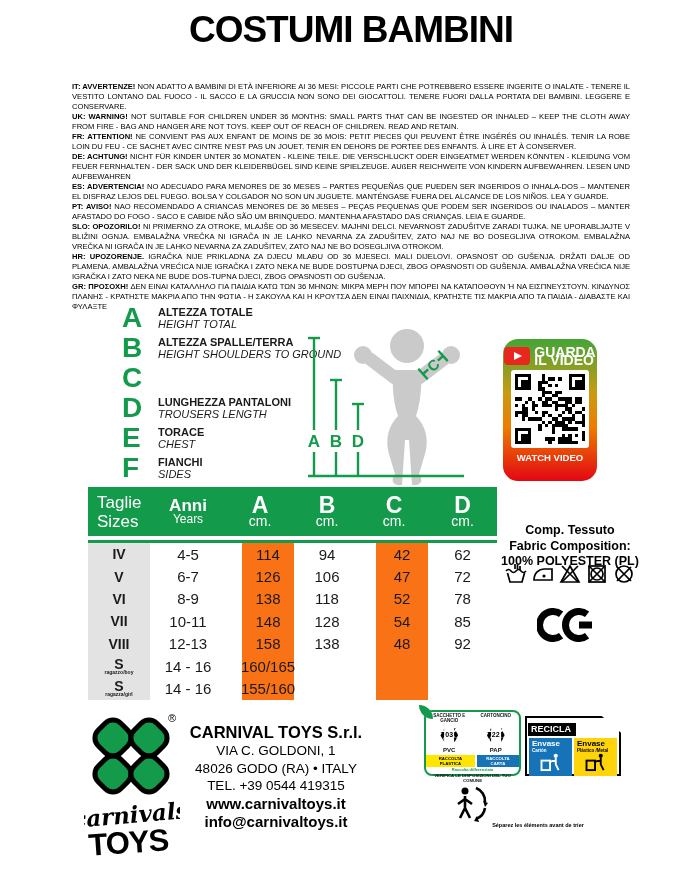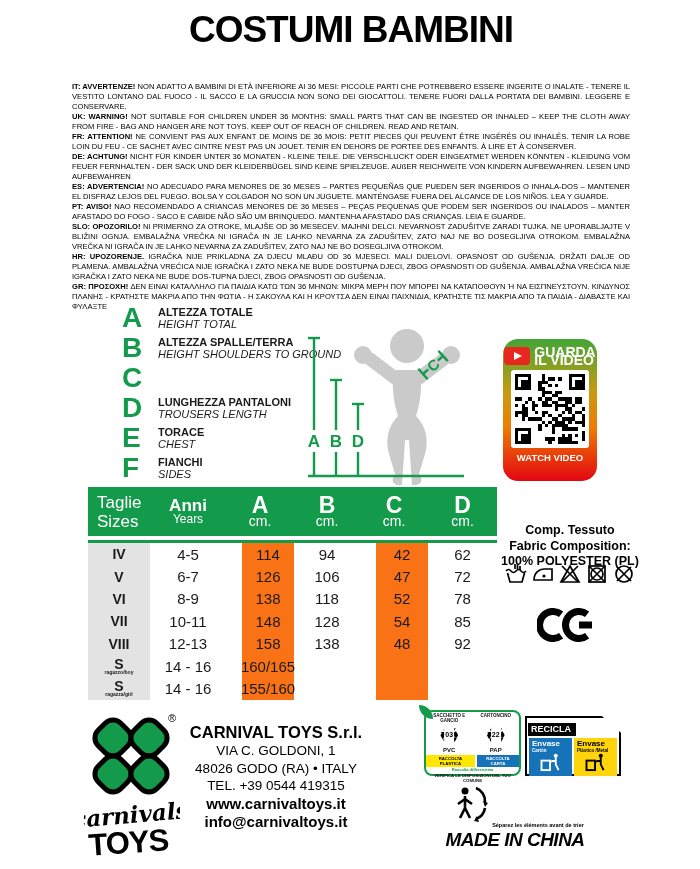--- a/index.html
+++ b/index.html
@@ -581,15 +581,14 @@
     <circle cx="13" cy="7" r="3.5" fill="#000"></circle>
     <path d="M13,12 L13,24 M13,15 L6,20 M13,15 L20,20 M13,24 L8,34 M13,24 L18,34" stroke="#000" stroke-width="2.6" fill="none"></path>
     <path d="M24,4 A 14,14 0 0 1 33,18" stroke="#000" stroke-width="2.6" fill="none"></path>
     <path d="M33,24 A 14,14 0 0 1 24,35" stroke="#000" stroke-width="2.6" fill="none"></path>
     <path d="M31,17 L36,19 L33,23 Z" fill="#000"></path>
     <path d="M25,32 L22,37 L27,38 Z" fill="#000"></path>
   </svg>
 
   <div class="sacfooter">Séparez les éléments avant de trier</div>
 
-  <div class="madein">MADE IN CHINA</div>
 
 </div>
 
 </body></html>

